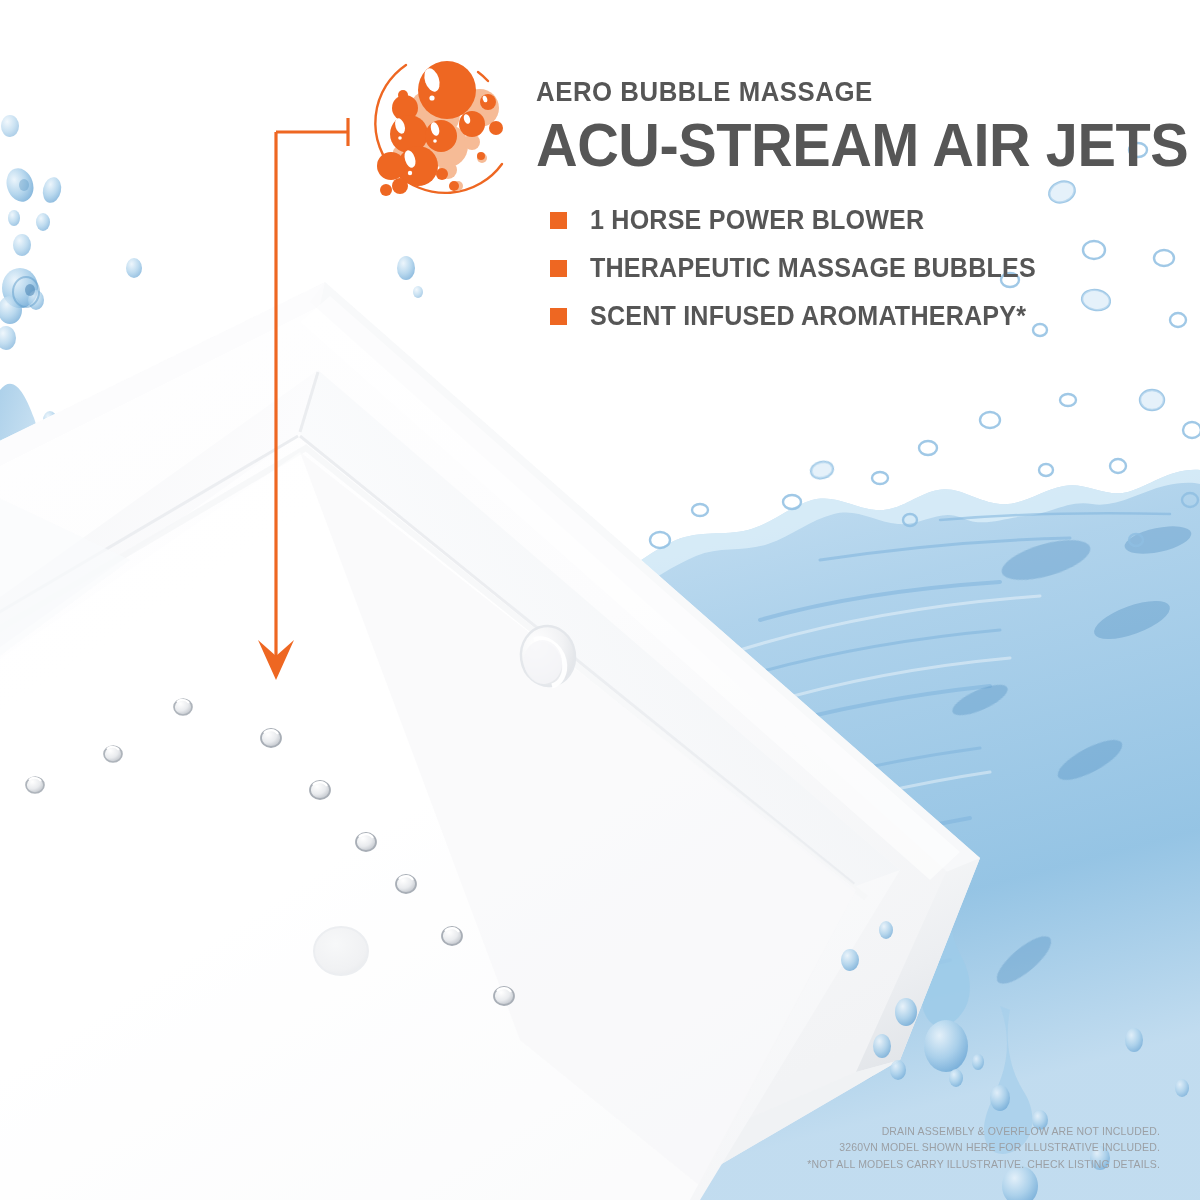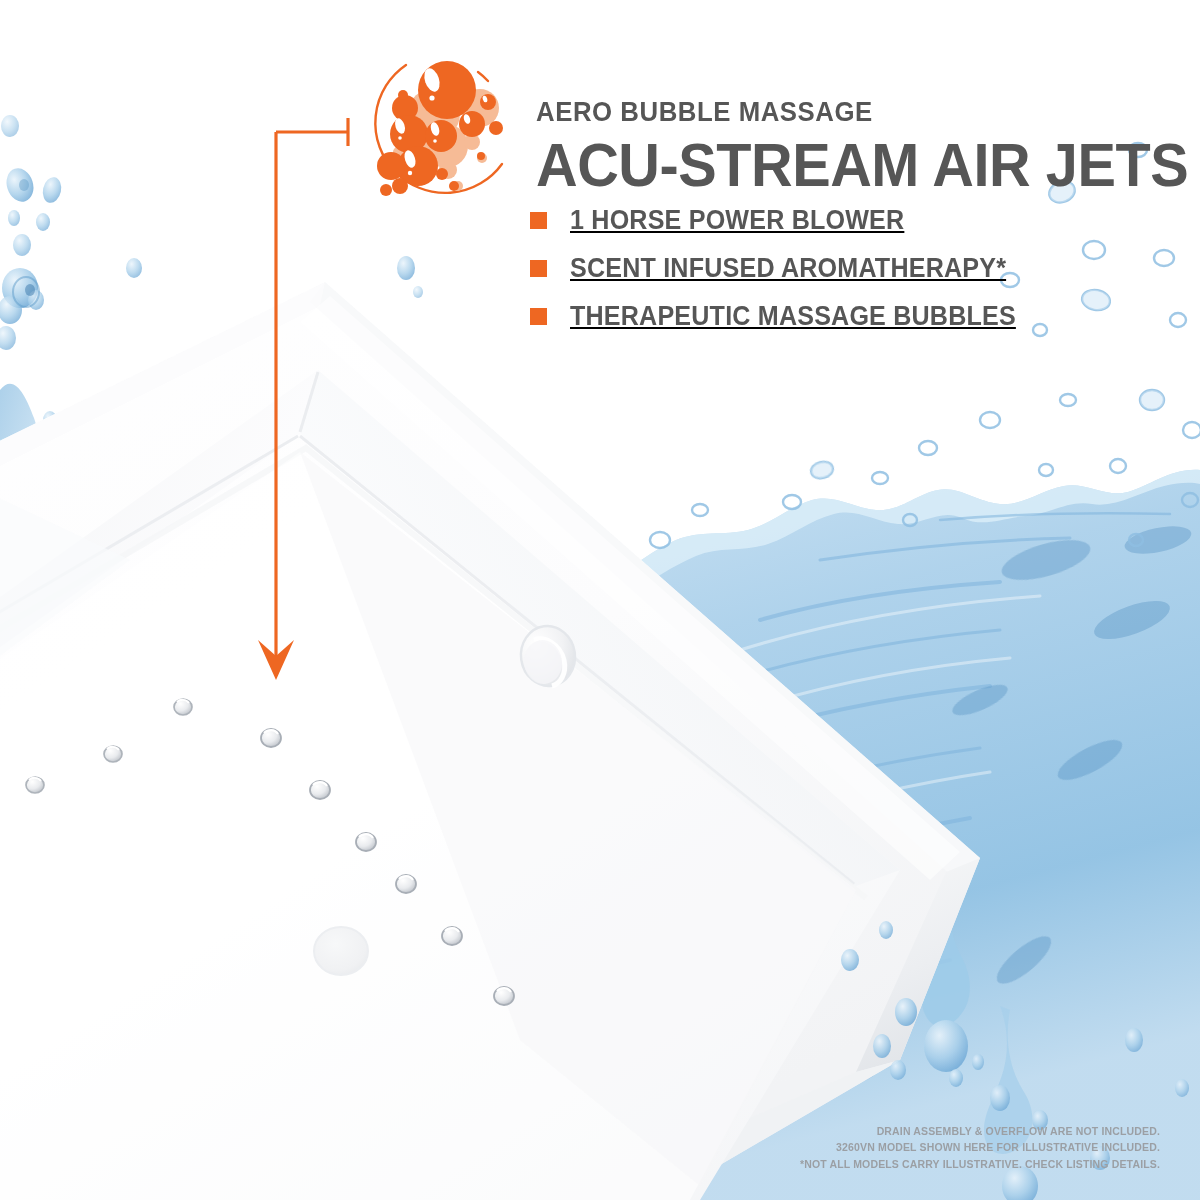--- a/index.html
+++ b/index.html
@@ -3,49 +3,49 @@
 <meta charset="utf-8">
 <style>
   html,body{margin:0;padding:0;}
   body{
     width:1200px;height:1200px;overflow:hidden;background:#ffffff;
     font-family:"Liberation Sans",sans-serif;position:relative;
   }
   #stage{position:absolute;inset:0;width:1200px;height:1200px;overflow:hidden;background:#fff;}
 
   
-  .txt-block{position:absolute;left:536px;top:78px;width:640px;margin-top:20px;}
+  .txt-block{position:absolute;left:536px;top:78px;width:640px;}
   .eyebrow{
     font-size:28px;font-weight:bold;letter-spacing:.6px;color:#565656;
     line-height:1;transform:scaleX(.92);transform-origin:left center;
     white-space:nowrap;
   }
   .headline{
     font-size:62px;font-weight:bold;color:#565656;line-height:1.02;
     margin-top:7px;letter-spacing:-.5px;transform:scaleX(.93);
     transform-origin:left center;white-space:nowrap;
   }
-  .bullets{position:absolute;left:530px;top:196px;width:620px;text-decoration:underline;}
+  .bullets{position:absolute;left:550px;top:196px;width:620px;}
   .bullet-row{display:flex;align-items:center;height:48px;}
   .bullet-sq{width:17px;height:17px;background:#ee6722;flex:0 0 auto;margin-right:23px;}
   .bullet-tx{
     font-size:27px;font-weight:bold;color:#565656;letter-spacing:.2px;
     transform:scaleX(.93);transform-origin:left center;white-space:nowrap;
   }
 
   
   .logo{position:absolute;left:362px;top:46px;width:166px;height:166px;}
 
   
   .leader{position:absolute;left:250px;top:100px;width:130px;height:600px;overflow:visible;}
 
   
   .disclaimer{
     position:absolute;right:40px;bottom:28px;text-align:right;
-    font-size:10.5px;font-weight:bold;color:#9b9fa4;line-height:1.55;
+    font-size:10.5px;font-weight:normal;color:#9b9fa4;line-height:1.55;
     letter-spacing:.15px;
   }
   .disclaimer div{white-space:nowrap;}
 
   
   .art{position:absolute;inset:0;width:1200px;height:1200px;}
   .art.tub{z-index:2;}
   .art.water-back{z-index:1;}
   .art.water-front{z-index:3;}
   .z-top{z-index:6;}
@@ -444,25 +444,25 @@
     <div class="headline">ACU-STREAM AIR JETS</div>
   </div>
 
   <div class="bullets z-top">
     <div class="bullet-row">
       <span class="bullet-sq"></span>
       <span class="bullet-tx">1 HORSE POWER BLOWER</span>
     </div>
     <div class="bullet-row">
       <span class="bullet-sq"></span>
-      <span class="bullet-tx">SCENT INFUSED AROMATHERAPY*</span>
+      <span class="bullet-tx">THERAPEUTIC MASSAGE BUBBLES</span>
     </div>
     <div class="bullet-row">
       <span class="bullet-sq"></span>
-      <span class="bullet-tx">THERAPEUTIC MASSAGE BUBBLES</span>
+      <span class="bullet-tx">SCENT INFUSED AROMATHERAPY*</span>
     </div>
   </div>
 
   <div class="disclaimer z-top">
     <div>DRAIN ASSEMBLY &amp; OVERFLOW ARE NOT INCLUDED.</div>
     <div>3260VN MODEL SHOWN HERE FOR ILLUSTRATIVE INCLUDED.</div>
     <div>*NOT ALL MODELS CARRY ILLUSTRATIVE. CHECK LISTING DETAILS.</div>
   </div>
 
 </div>

